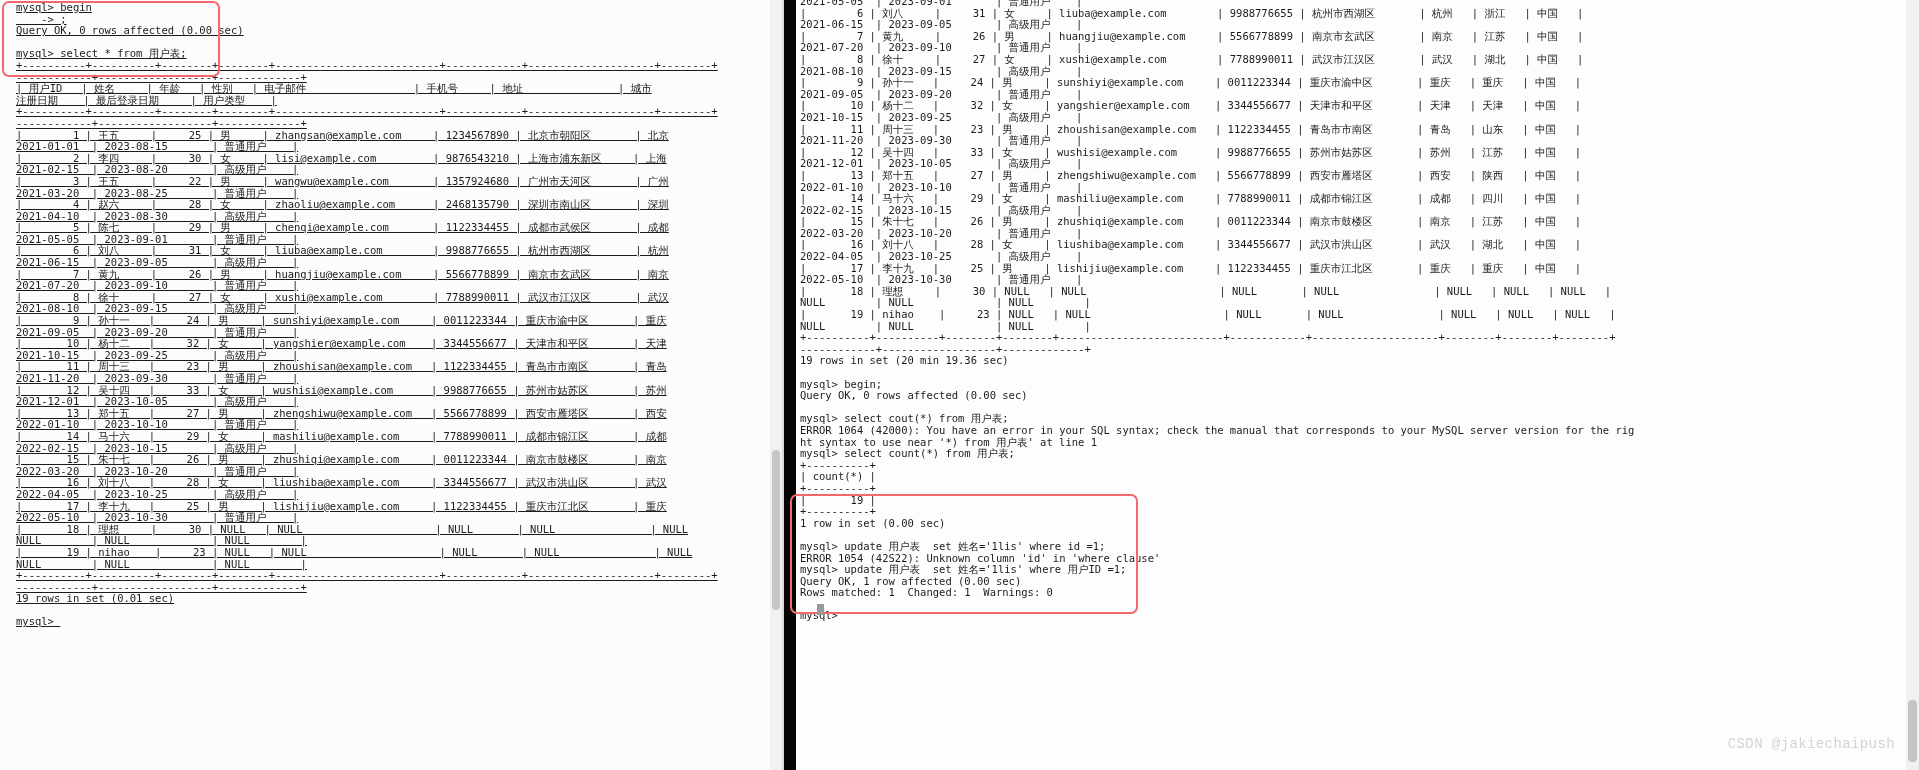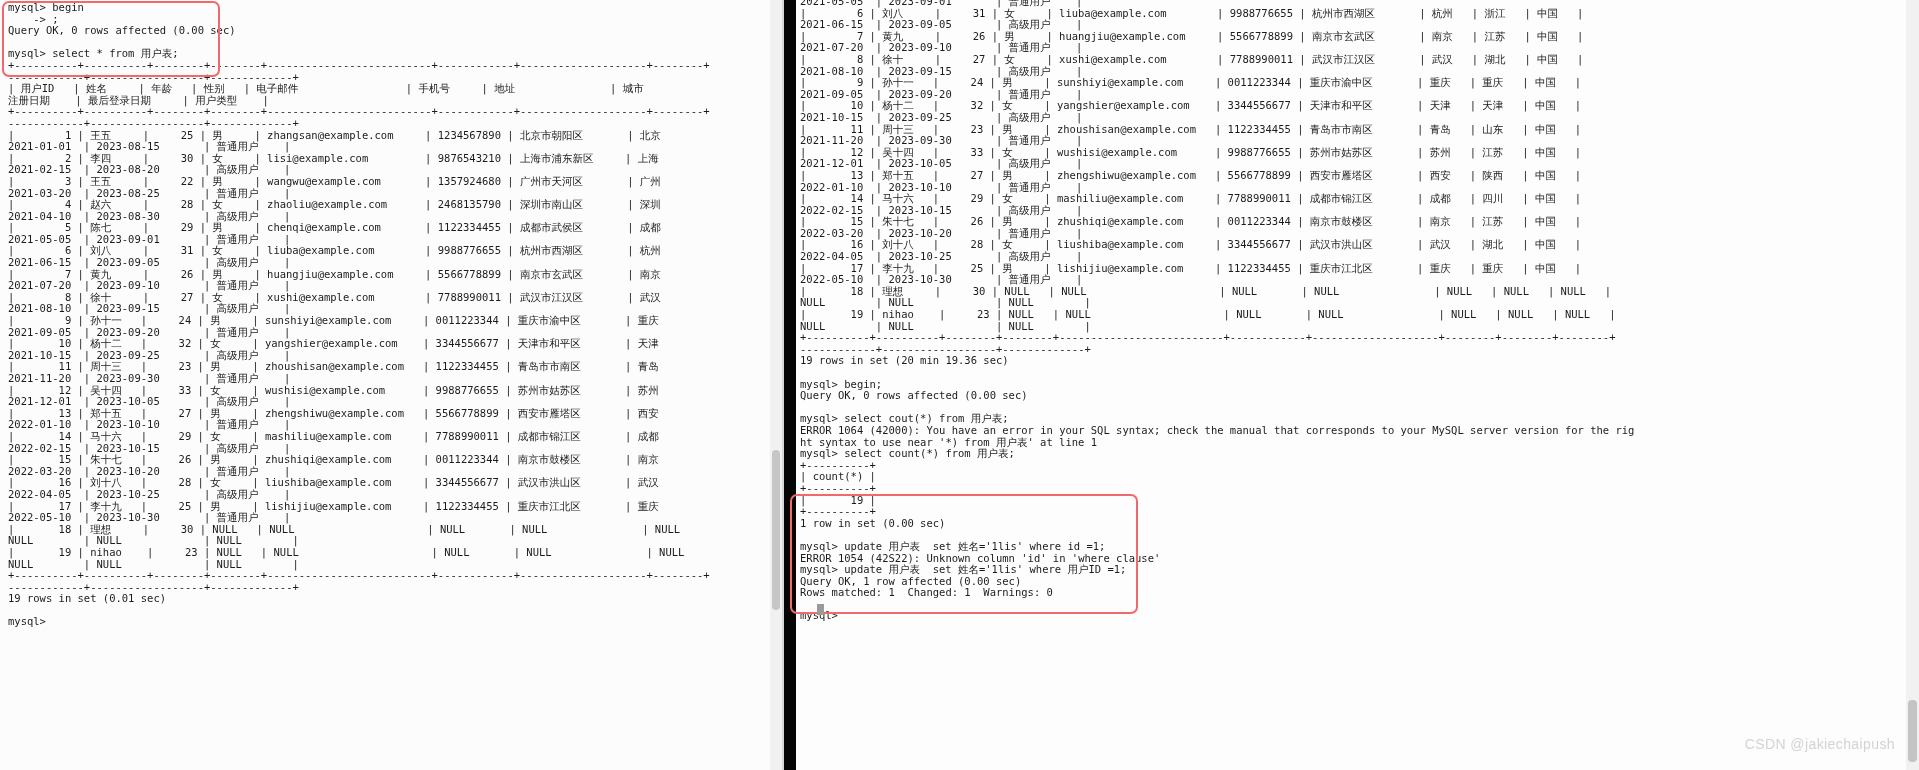--- a/index.html
+++ b/index.html
@@ -45,21 +45,21 @@
 
   pre.term{
     margin:0;
     font-family:"DejaVu Sans Mono","Liberation Mono",monospace;
     font-size:10.5px;
     line-height:11.6px;
     color:#1b1b1b;
     white-space:pre;
     letter-spacing:0px;
   }
-  #left-text{position:absolute;left:8px;top:2px;}
+  #left-text{position:absolute;left:16px;top:2px;text-decoration:underline;}
   #right-text{position:absolute;left:16px;top:-4px;}
 
   
   .redbox{
     position:absolute;
     border:2.5px solid #f2696c;
     border-radius:7px;
     pointer-events:none;
     box-sizing:border-box;
   }
@@ -70,21 +70,21 @@
   .cursor{
     position:absolute;
     background:#9a9a9a;
     width:7px;height:11px;
   }
   #cursor-right{left:817px;top:604px;}
 
   
   #watermark{
     position:absolute;right:24px;bottom:18px;
-    font-family:Liberation Sans, sans-serif;
+    font-family:Liberation Mono, monospace;
     font-size:14px;
     color:#d3d3d3;
     letter-spacing:0.4px;
     user-select:none;
   }
 </style>
 </head>
 <body>
 
 <div class="screen">

